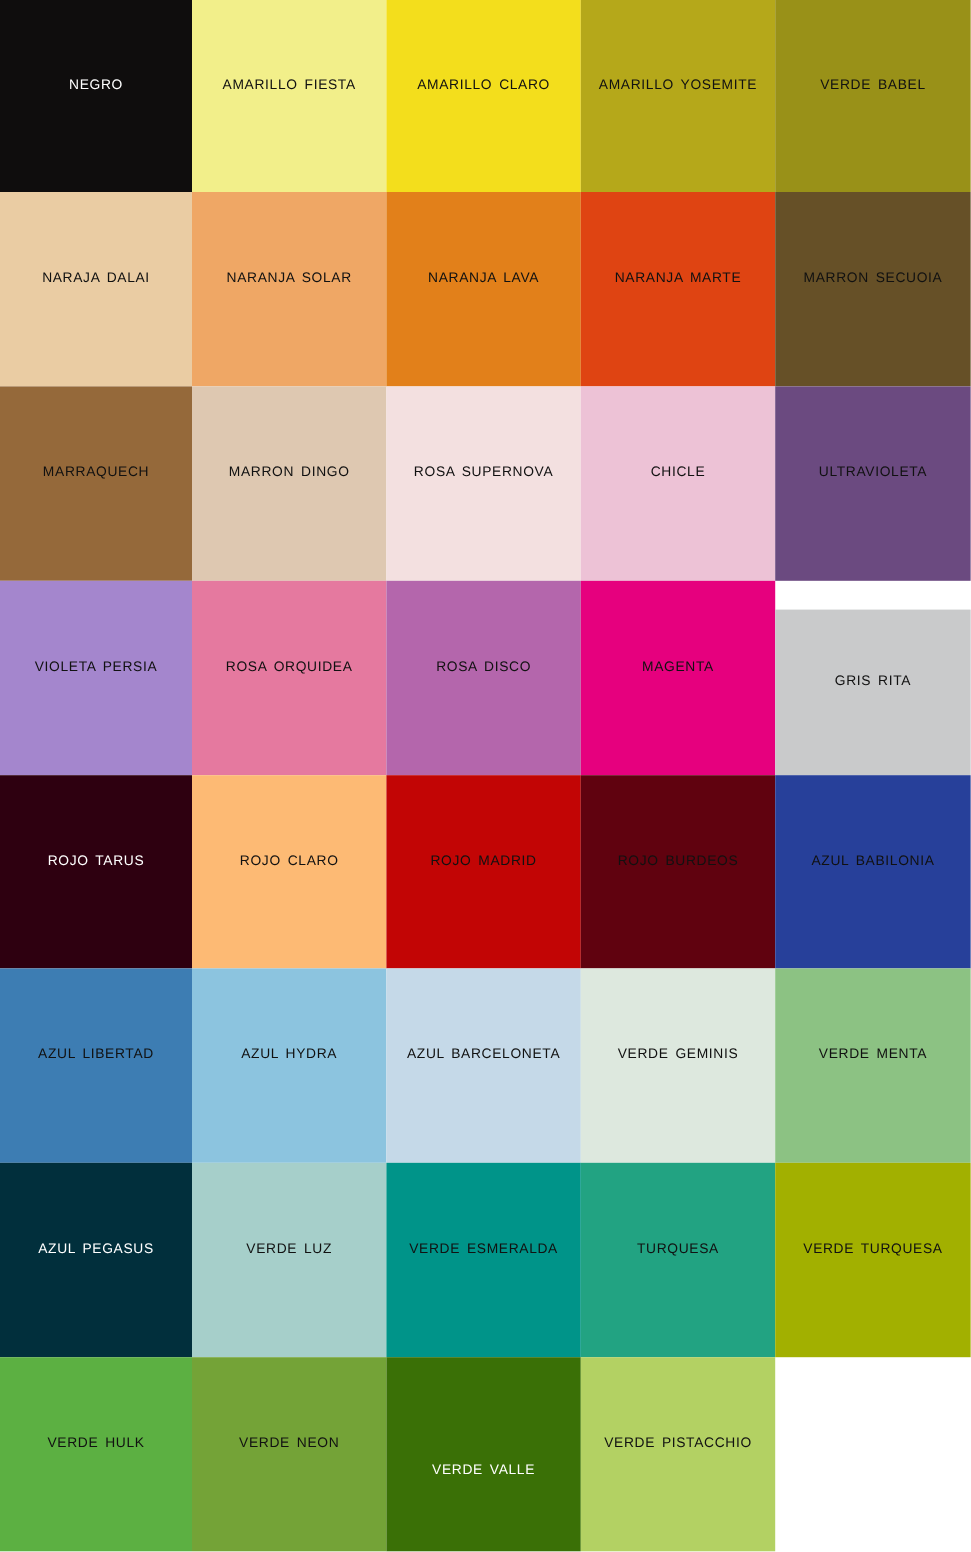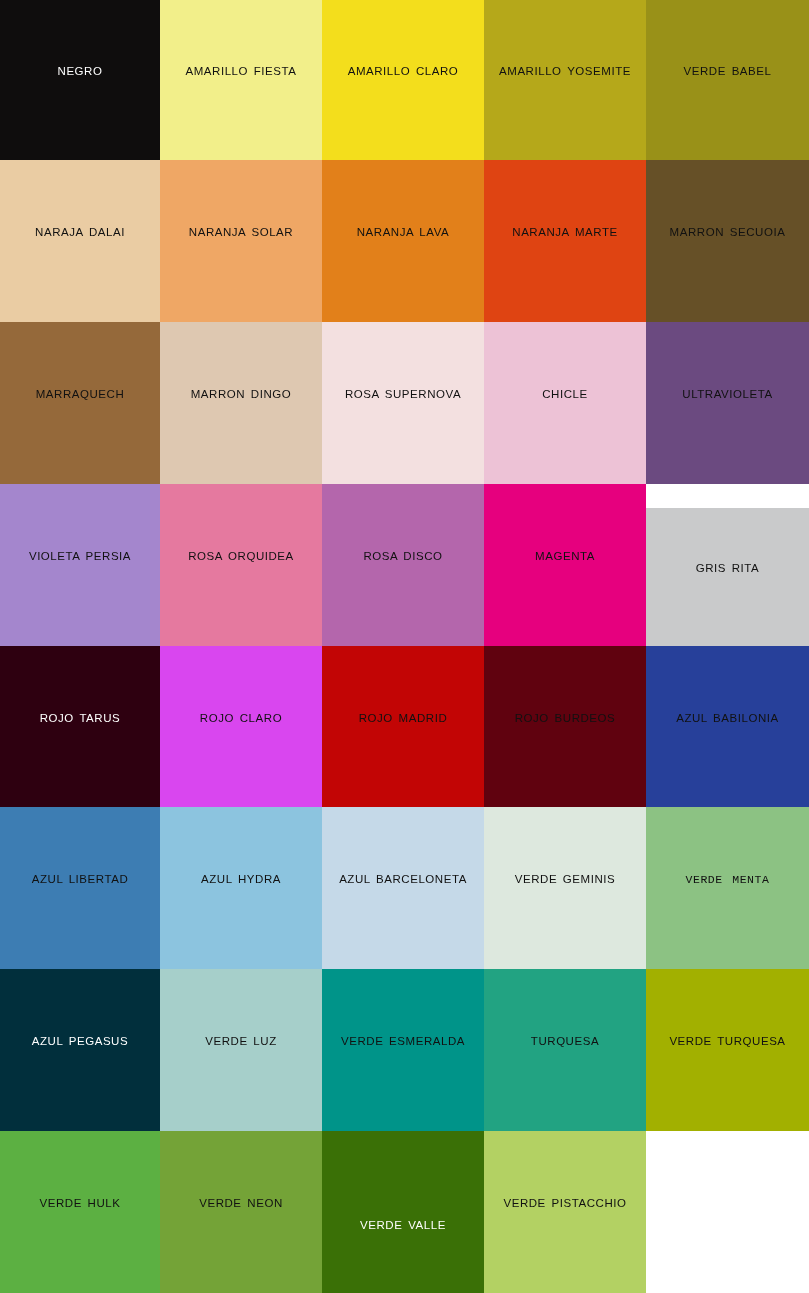--- a/index.html
+++ b/index.html
@@ -105,21 +105,21 @@
     </div>
     <div class="swatch dark-text" style="background-color: rgb(230, 0, 126);">
       <span class="swatch-label" style="color: rgb(17, 17, 17);">MAGENTA</span>
     </div>
     <div class="swatch dark-text" style="background-color: rgb(201, 202, 203); margin-top: 24px;">
       <span class="swatch-label" style="color: rgb(17, 17, 17);">GRIS RITA</span>
     </div>
     <div class="swatch light-text" style="background-color: rgb(46, 0, 16);">
       <span class="swatch-label" style="color: rgb(255, 255, 255);">ROJO TARUS</span>
     </div>
-    <div class="swatch dark-text" style="background-color: #d946ef; justify-content: center;">
+    <div class="swatch dark-text" style="background-color: #fdba74; justify-content: center;">
       <span class="swatch-label" style="color: rgb(17, 17, 17);">ROJO CLARO</span>
     </div>
     <div class="swatch dark-text" style="background-color: rgb(194, 5, 5);">
       <span class="swatch-label" style="color: rgb(17, 17, 17);">ROJO MADRID</span>
     </div>
     <div class="swatch dark-text" style="background-color: rgb(96, 2, 15);">
       <span class="swatch-label" style="color: rgb(17, 17, 17);">ROJO BURDEOS</span>
     </div>
     <div class="swatch dark-text" style="background-color: rgb(39, 64, 154);">
       <span class="swatch-label" style="color: rgb(17, 17, 17);">AZUL BABILONIA</span>
@@ -130,21 +130,21 @@
     <div class="swatch dark-text" style="background-color: rgb(140, 196, 223);">
       <span class="swatch-label" style="color: rgb(17, 17, 17);">AZUL HYDRA</span>
     </div>
     <div class="swatch dark-text" style="background-color: rgb(197, 217, 232);">
       <span class="swatch-label" style="color: rgb(17, 17, 17);">AZUL BARCELONETA</span>
     </div>
     <div class="swatch dark-text" style="background-color: rgb(221, 232, 222);">
       <span class="swatch-label" style="color: rgb(17, 17, 17);">VERDE GEMINIS</span>
     </div>
     <div class="swatch dark-text" style="background-color: rgb(140, 194, 131);">
-      <span class="swatch-label" style="color: rgb(17, 17, 17); font-family: Liberation Mono, monospace;">VERDE MENTA</span>
+      <span class="swatch-label" style="color: rgb(17, 17, 17);">VERDE MENTA</span>
     </div>
     <div class="swatch light-text" style="background-color: rgb(1, 47, 60);">
       <span class="swatch-label" style="color: rgb(255, 255, 255);">AZUL PEGASUS</span>
     </div>
     <div class="swatch dark-text" style="background-color: rgb(166, 207, 202);">
       <span class="swatch-label" style="color: rgb(17, 17, 17);">VERDE LUZ</span>
     </div>
     <div class="swatch dark-text" style="background-color: rgb(0, 148, 137);">
       <span class="swatch-label" style="color: rgb(17, 17, 17);">VERDE ESMERALDA</span>
     </div>

